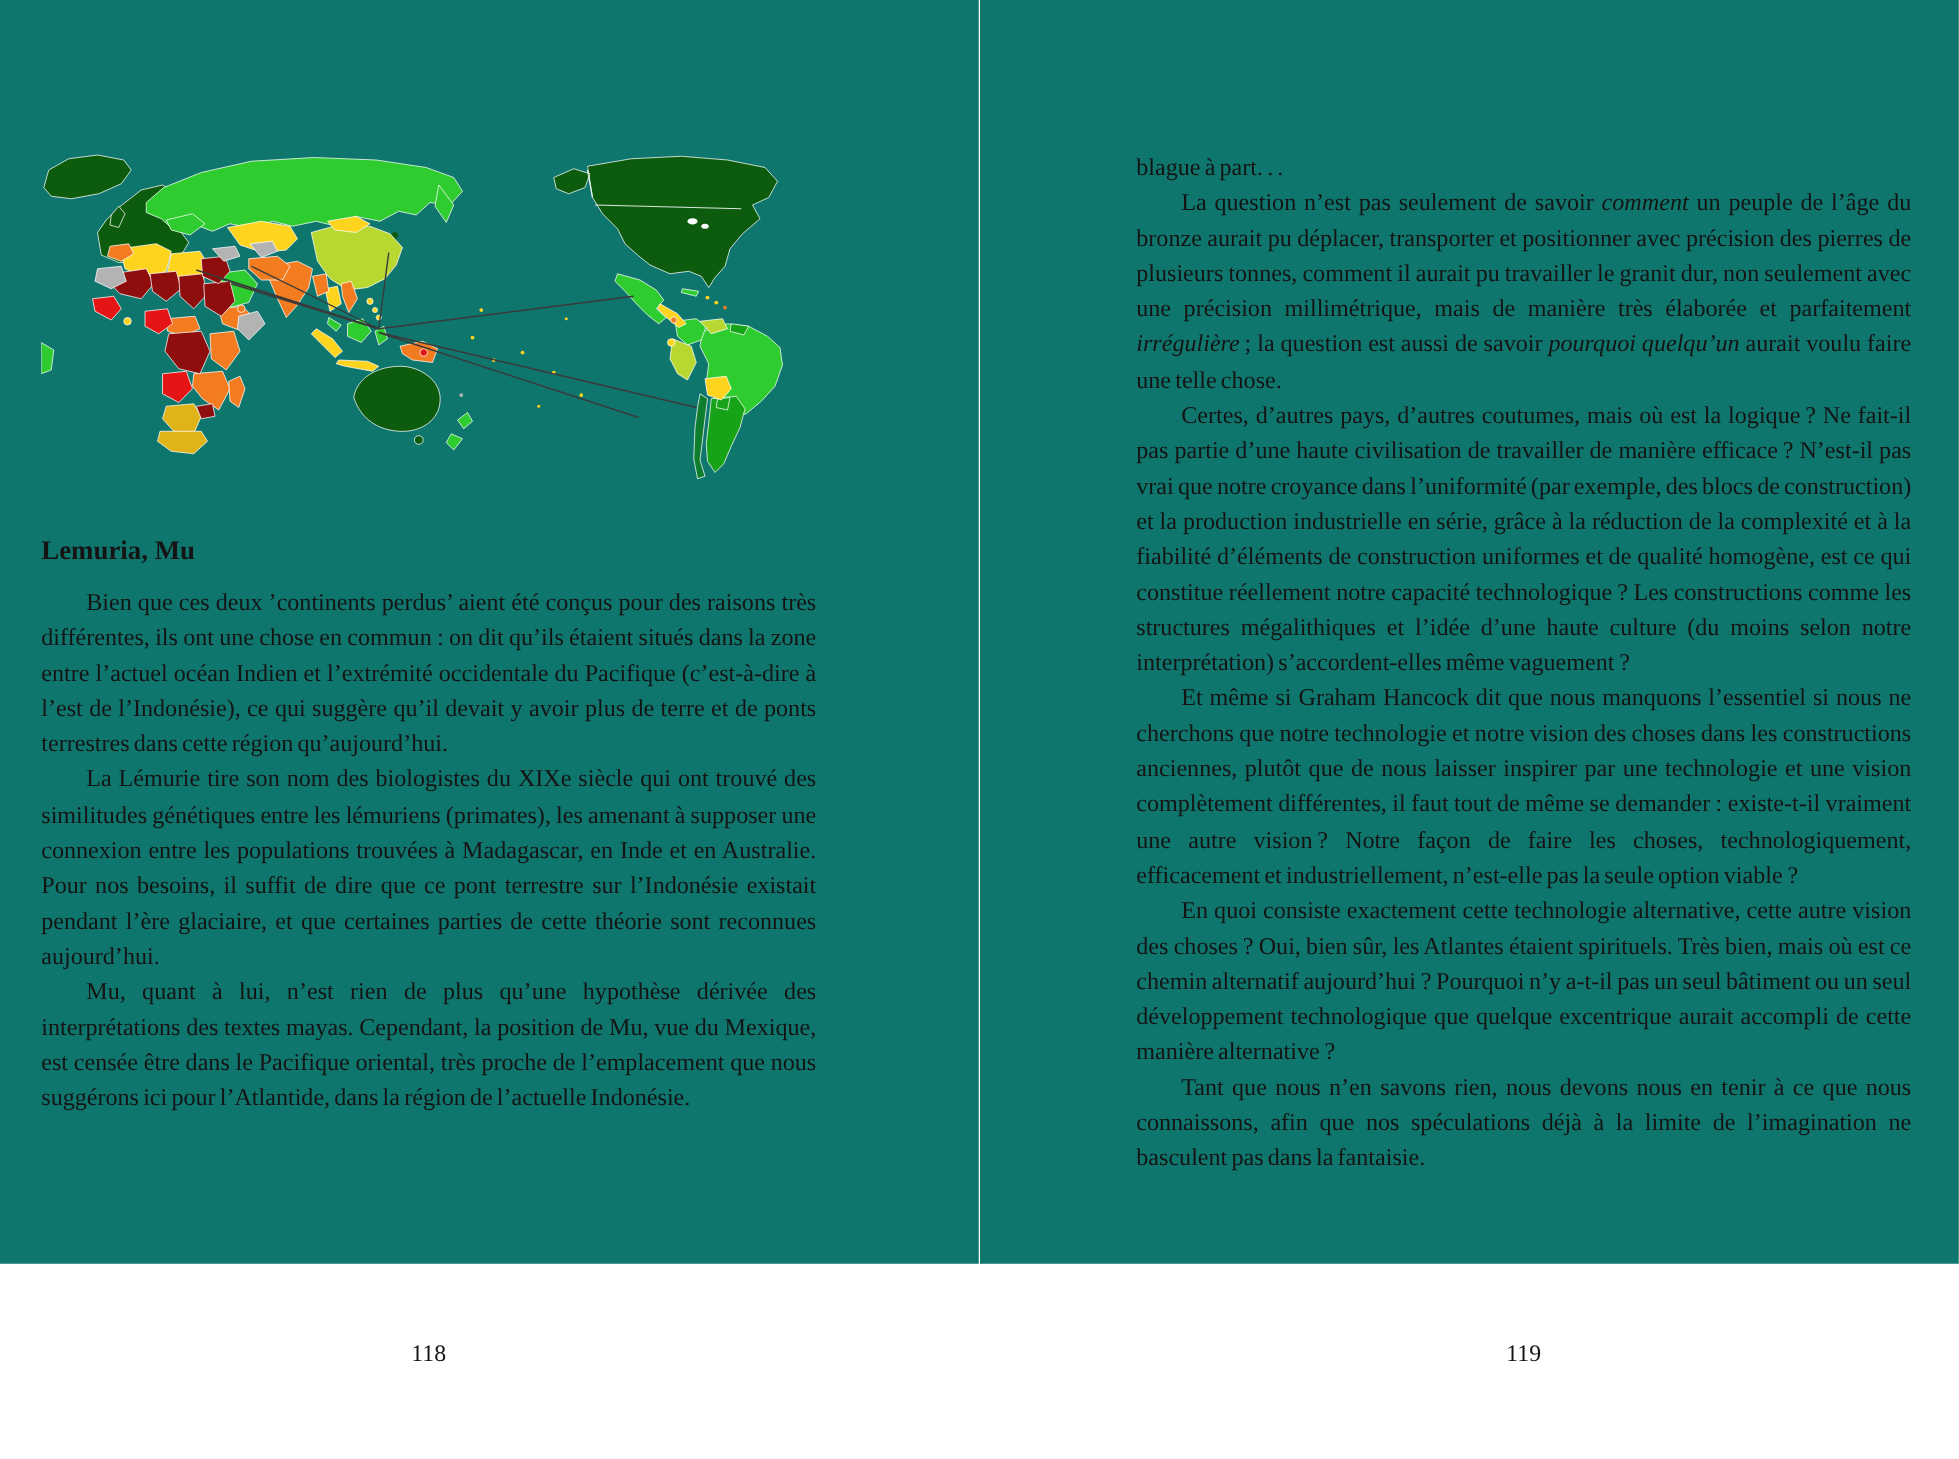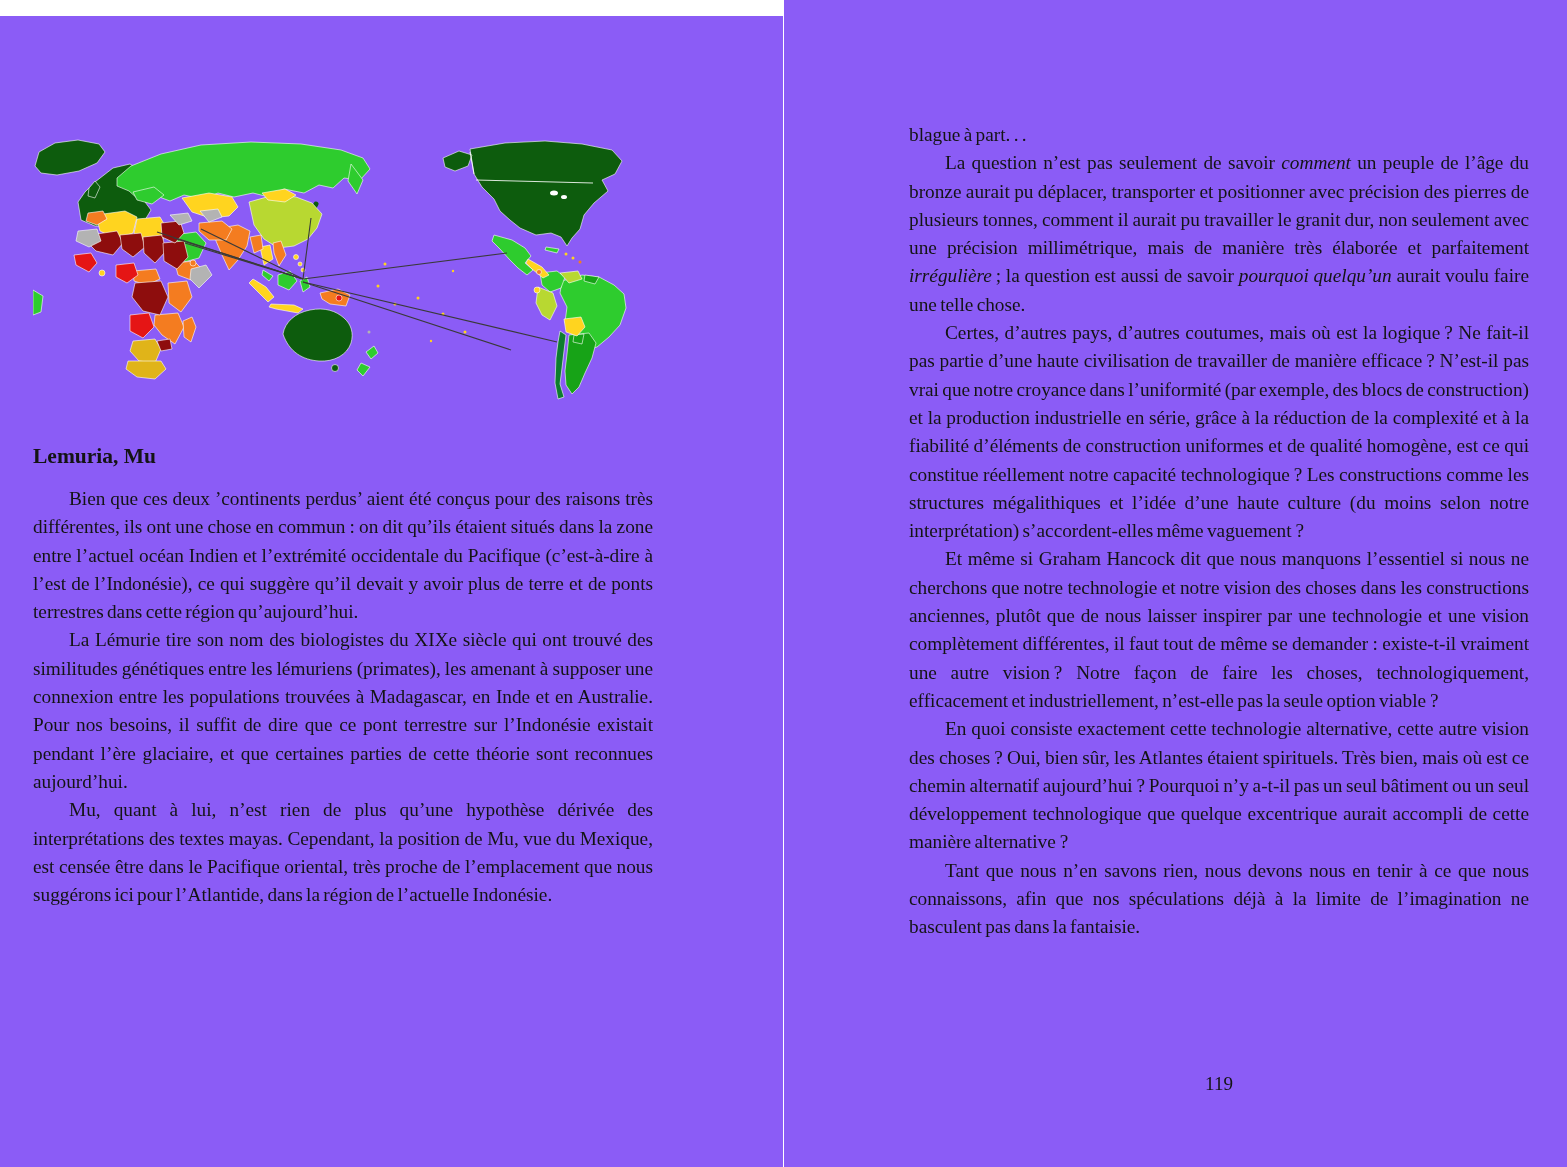--- a/index.html
+++ b/index.html
@@ -1,22 +1,22 @@
 <!DOCTYPE html>
 <html lang="fr"><head>
 <meta charset="utf-8">
 <style>
   html,body{margin:0;padding:0;}
   body{
     width:1567px;height:1167px;position:relative;background:#ffffff;
     font-family:"Liberation Serif", serif;color:#141414;
     -webkit-font-smoothing:antialiased;
   }
-  .page{position:absolute;top:0;width:783px;height:1167px;background:#8b5cf6;}
-  .page--left{left:0;margin-top:16px;}
+  .page{position:absolute;top:0;width:783px;height:1011px;background:#0f766e;}
+  .page--left{left:0;}
   .page--right{left:784px;}
   .content{position:absolute;top:0;}
   .page--left  .content{left:33px;width:620px;}
   .page--right .content{left:125px;width:620px;}
   .figure-wrap{margin-top:120px;height:276px;}
   .figure-wrap svg{display:block;}
   .page--right .page-body{padding-top:121px;}
   .heading{
     font-size:21.5px;line-height:26px;font-weight:bold;margin:31px 0 16px 0;
   }
@@ -166,20 +166,21 @@
         </g>
       </svg>
     </div>
     <div class="page-body">
         <h2 class="heading">Lemuria, Mu</h2>
         <p class="para"><span>Bien que ces deux ’continents perdus’ aient été conçus pour des raisons très différentes, ils ont une chose en commun : on dit qu’ils étaient situés dans la zone entre l’actuel océan Indien et l’extrémité occidentale du Pacifique (c’est-à-dire à l’est de l’Indonésie), ce qui suggère qu’il devait y avoir plus de terre et de ponts terrestres dans cette région qu’aujourd’hui.</span></p>
         <p class="para"><span>La Lémurie tire son nom des biologistes du XIXe siècle qui ont trouvé des similitudes génétiques entre les lémuriens (primates), les amenant à supposer une connexion entre les populations trouvées à Madagascar, en Inde et en Australie. Pour nos besoins, il suffit de dire que ce pont terrestre sur l’Indonésie existait pendant l’ère glaciaire, et que certaines parties de cette théorie sont reconnues aujourd’hui.</span></p>
         <p class="para"><span>Mu, quant à lui, n’est rien de plus qu’une hypothèse dérivée des interprétations des textes mayas. Cependant, la position de Mu, vue du Mexique, est censée être dans le Pacifique oriental, très proche de l’emplacement que nous suggérons ici pour l’Atlantide, dans la région de l’actuelle Indonésie.</span></p>
       </div>
   </div>
+  <div class="pageno">118</div>
 </div>
 
 <div class="page page--right">
   <div class="content">
     <div class="page-body">
         <p class="para noindent"><span>blague à part. . .</span></p>
         <p class="para"><span>La question n’est pas seulement de savoir </span><em>comment</em><span> un peuple de l’âge du bronze aurait pu déplacer, transporter et positionner avec précision des pierres de plusieurs tonnes, comment il aurait pu travailler le granit dur, non seulement avec une précision millimétrique, mais de manière très élaborée et parfaitement </span><em>irrégulière</em><span> ; la question est aussi de savoir </span><em>pourquoi quelqu’un</em><span> aurait voulu faire une telle chose.</span></p>
         <p class="para"><span>Certes, d’autres pays, d’autres coutumes, mais où est la logique ? Ne fait-il pas partie d’une haute civilisation de travailler de manière efficace ? N’est-il pas vrai que notre croyance dans l’uniformité (par exemple, des blocs de construction) et la production industrielle en série, grâce à la réduction de la complexité et à la fiabilité d’éléments de construction uniformes et de qualité homogène, est ce qui constitue réellement notre capacité technologique ? Les constructions comme les structures mégalithiques et l’idée d’une haute culture (du moins selon notre interprétation) s’accordent-elles même vaguement ?</span></p>
         <p class="para"><span>Et même si Graham Hancock dit que nous manquons l’essentiel si nous ne cherchons que notre technologie et notre vision des choses dans les constructions anciennes, plutôt que de nous laisser inspirer par une technologie et une vision complètement différentes, il faut tout de même se demander : existe-t-il vraiment une autre vision ? Notre façon de faire les choses, technologiquement, efficacement et industriellement, n’est-elle pas la seule option viable ?</span></p>
         <p class="para"><span>En quoi consiste exactement cette technologie alternative, cette autre vision des choses ? Oui, bien sûr, les Atlantes étaient spirituels. Très bien, mais où est ce chemin alternatif aujourd’hui ? Pourquoi n’y a-t-il pas un seul bâtiment ou un seul développement technologique que quelque excentrique aurait accompli de cette manière alternative ?</span></p>

